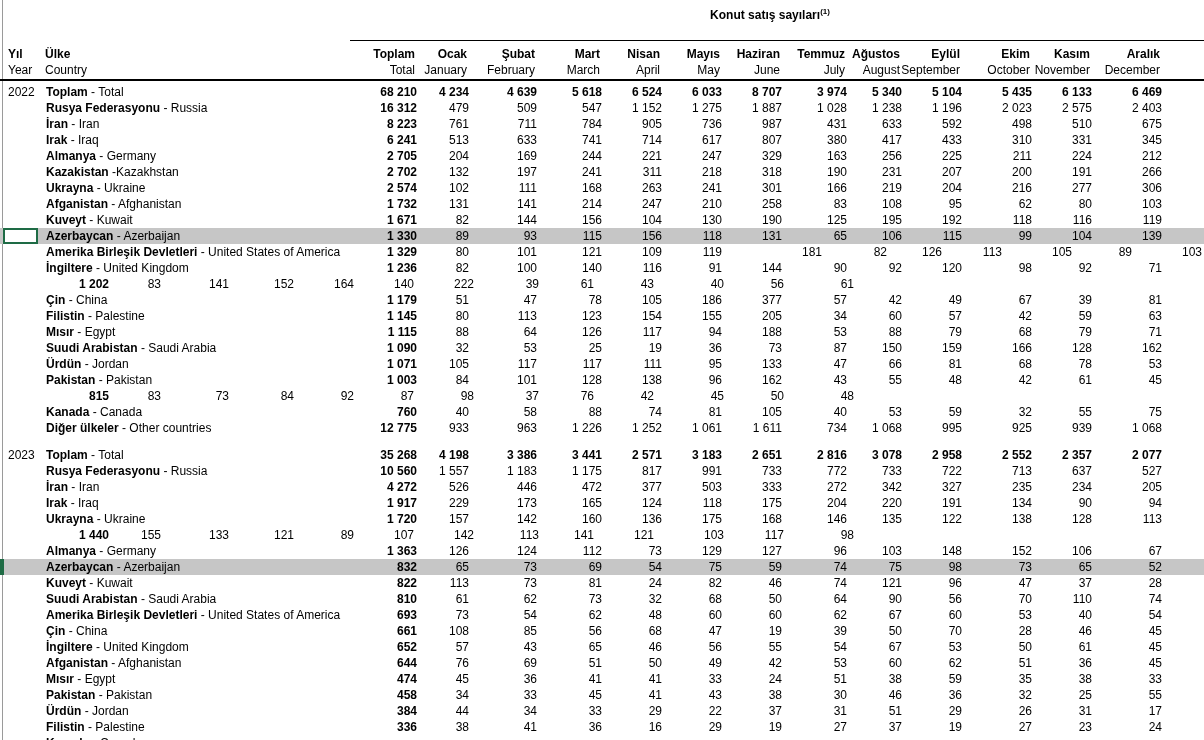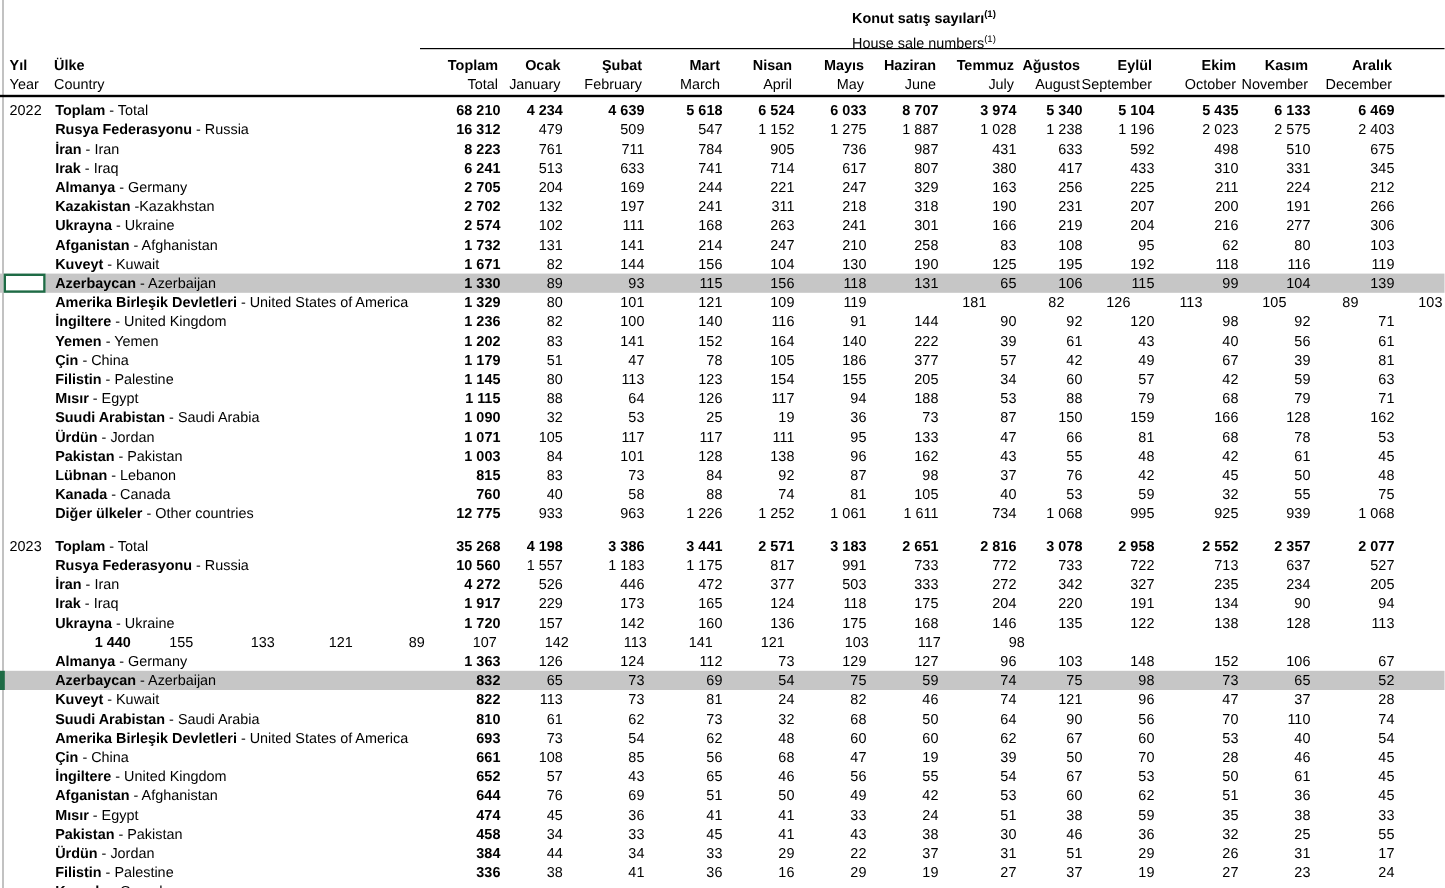--- a/index.html
+++ b/index.html
@@ -28,21 +28,20 @@
   .sel-bar{position:absolute;left:0;top:0;width:4px;height:16px;background:#1e6b45;}
 </style>
 </head>
 <body>
 
 <div class="page">
   <div class="frame-line"></div>
 
   <div class="title-block">
     <div><span class="b">Konut satış sayıları</span><sup class="b">(1)</sup></div>
-    <div><span>House sale numbers</span><sup>(1)</sup></div>
   </div>
 
   <div class="rule-thin"></div>
 
   <div class="hdr-left" id="hdr-year">
     <div class="b">Yıl</div>
     <div>Year</div>
   </div>
   <div class="hdr-left" id="hdr-country">
     <div class="b">Ülke</div>
@@ -307,21 +306,20 @@
         <div class="vcell" style="width: 60px;">144</div>
         <div class="vcell" style="width: 65px;">90</div>
         <div class="vcell" style="width: 55px;">92</div>
         <div class="vcell" style="width: 60px;">120</div>
         <div class="vcell" style="width: 70px;">98</div>
         <div class="vcell" style="width: 60px;">92</div>
         <div class="vcell" style="width: 70px;">71</div>
       </div>
       <div class="trow">
         <div class="ycell"></div>
-        <div class="ccell"><span class="b">Yemen</span><span> - Yemen</span></div>
         <div class="vcell b" style="width: 63px;">1 202</div>
         <div class="vcell" style="width: 52px;">83</div>
         <div class="vcell" style="width: 68px;">141</div>
         <div class="vcell" style="width: 65px;">152</div>
         <div class="vcell" style="width: 60px;">164</div>
         <div class="vcell" style="width: 60px;">140</div>
         <div class="vcell" style="width: 60px;">222</div>
         <div class="vcell" style="width: 65px;">39</div>
         <div class="vcell" style="width: 55px;">61</div>
         <div class="vcell" style="width: 60px;">43</div>
@@ -426,21 +424,20 @@
         <div class="vcell" style="width: 60px;">162</div>
         <div class="vcell" style="width: 65px;">43</div>
         <div class="vcell" style="width: 55px;">55</div>
         <div class="vcell" style="width: 60px;">48</div>
         <div class="vcell" style="width: 70px;">42</div>
         <div class="vcell" style="width: 60px;">61</div>
         <div class="vcell" style="width: 70px;">45</div>
       </div>
       <div class="trow">
         <div class="ycell"></div>
-        <div class="ccell"><span class="b">Lübnan</span><span> - Lebanon</span></div>
         <div class="vcell b" style="width: 63px;">815</div>
         <div class="vcell" style="width: 52px;">83</div>
         <div class="vcell" style="width: 68px;">73</div>
         <div class="vcell" style="width: 65px;">84</div>
         <div class="vcell" style="width: 60px;">92</div>
         <div class="vcell" style="width: 60px;">87</div>
         <div class="vcell" style="width: 60px;">98</div>
         <div class="vcell" style="width: 65px;">37</div>
         <div class="vcell" style="width: 55px;">76</div>
         <div class="vcell" style="width: 60px;">42</div>

